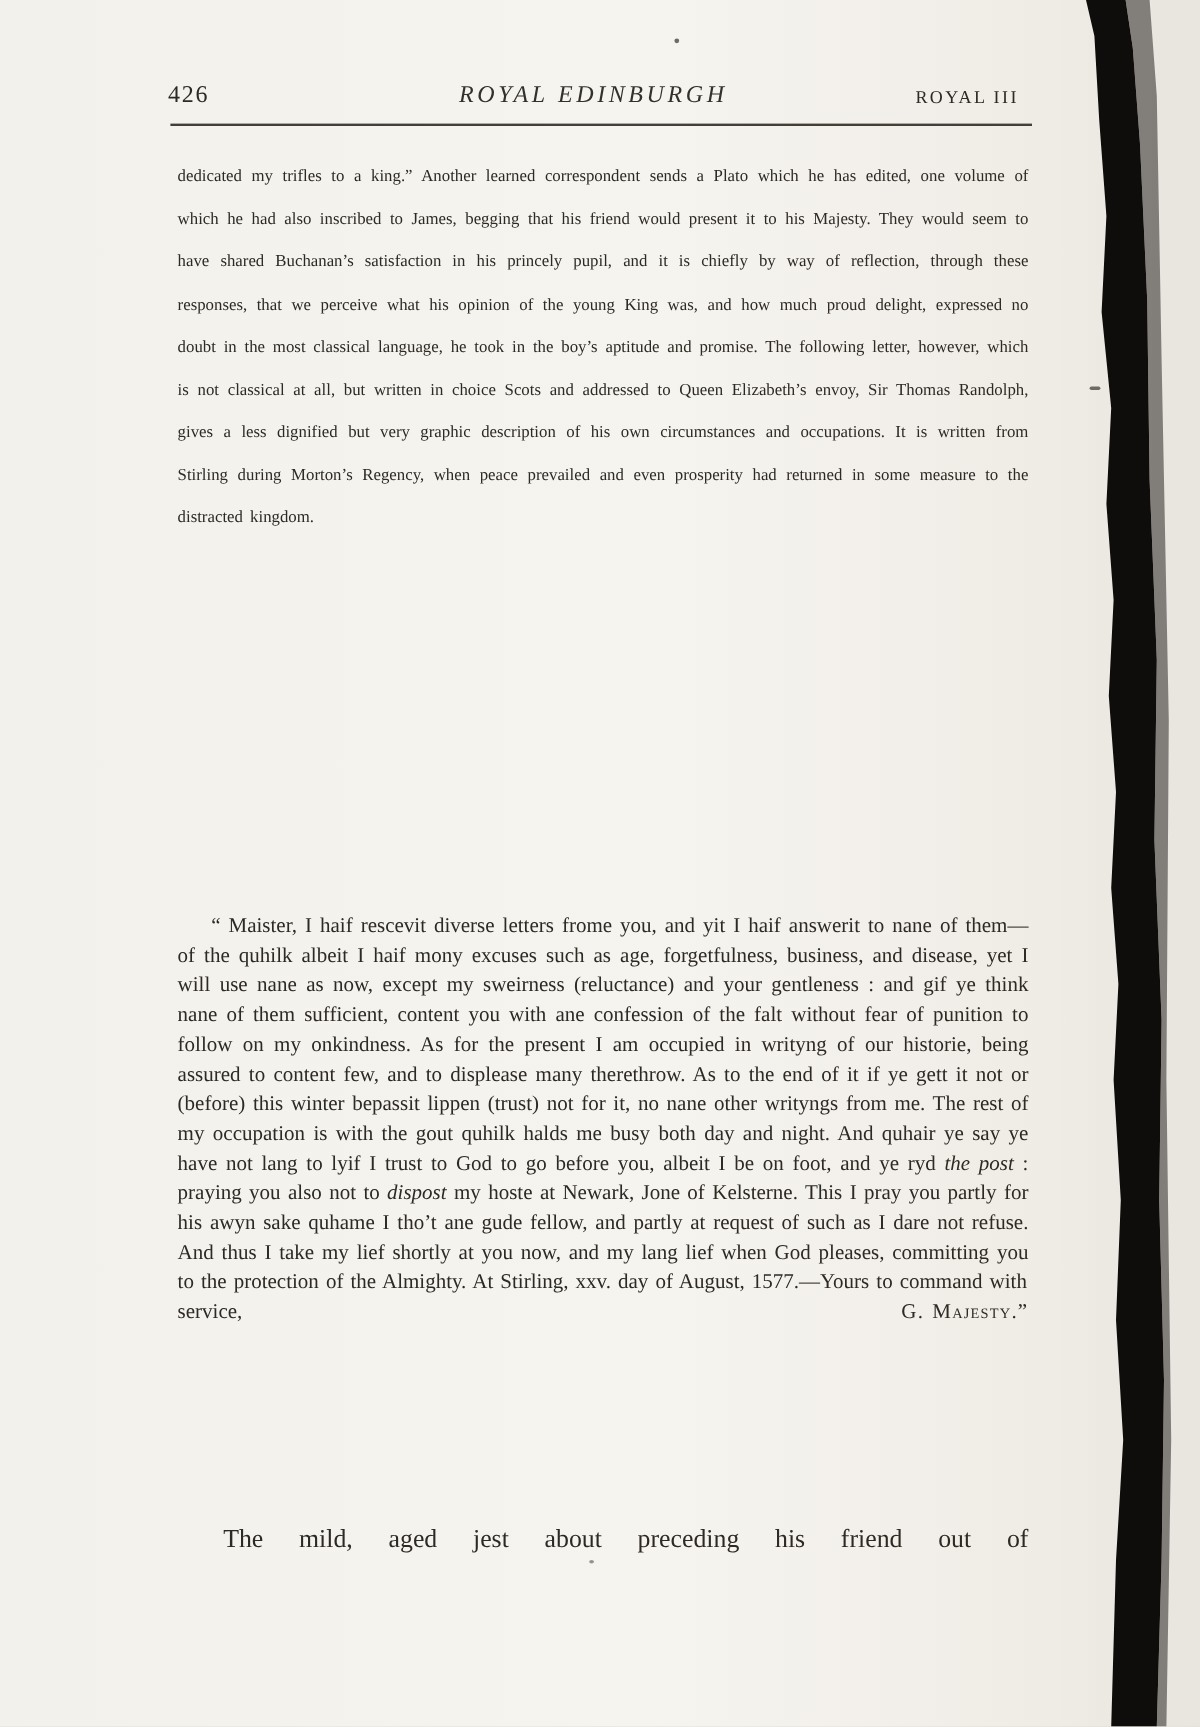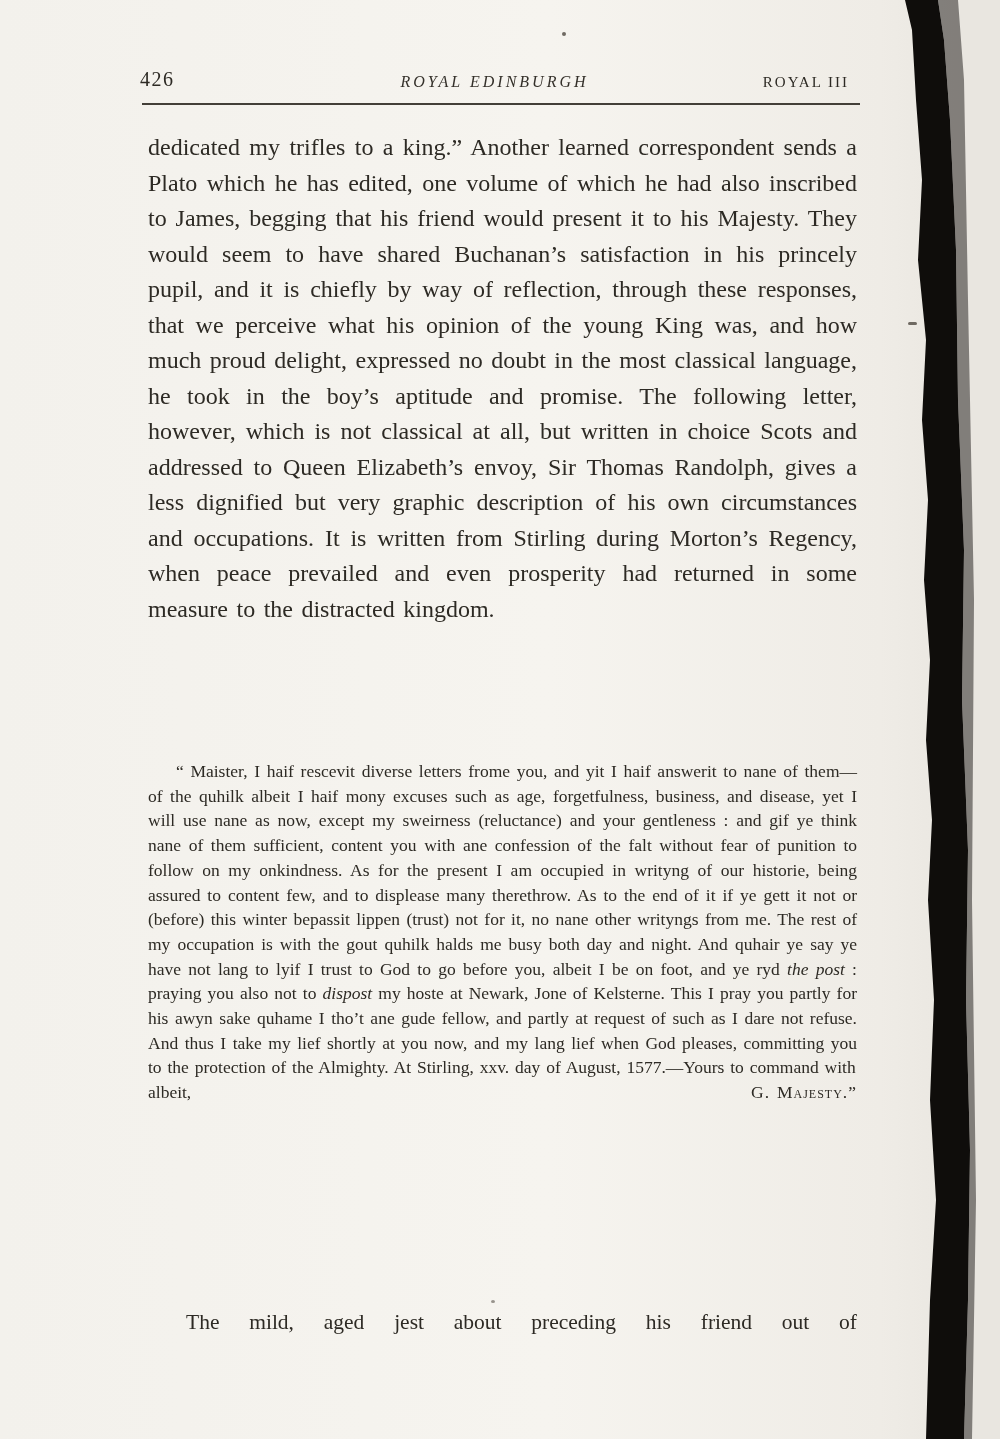--- a/index.html
+++ b/index.html
@@ -14,54 +14,54 @@
     color: #2d2a24;
   }
   .header-row {
     position: absolute;
     top: 68px; left: 140px; width: 709px;
     display: flex; align-items: flex-end;
   }
   .page-number { font-size: 20px; letter-spacing: 1.5px; width: 110px; }
   .running-title {
     flex: 1; text-align: center;
-    font-style: italic; font-size: 16px; letter-spacing: 3px;
+    font-style: italic; font-size: 20px; letter-spacing: 3px;
     color: #34302a;
   }
   .part-label { width: 110px; text-align: right; font-size: 15px; letter-spacing: 2px; }
   .header-rule {
     position: absolute;
     top: 103px; left: 142px; width: 718px; height: 2px;
     background: #433f38;
   }
   .body-text {
     position: absolute;
     top: 130px; left: 148px; width: 709px;
-    font-size: 24px; line-height: 35.5px;
+    font-size: 14px; line-height: 35.5px;
     text-align: justify;
     word-spacing: 2.5px;
   }
   .body-text p { margin: 0; }
   .letter {
     position: absolute;
     top: 759px; left: 148px; width: 709px;
     font-size: 17.5px; line-height: 24.7px;
     text-align: justify;
     word-spacing: 1.5px;
   }
   .letter p { margin: 0; }
   .letter .address { text-indent: 28px; }
   .letter .letter-body { text-indent: 28px; }
   .letter .closing-line {
     display: flex; justify-content: space-between; align-items: baseline;
   }
   .signature { font-variant: small-caps; letter-spacing: 1px; }
   .closing-paragraph {
     position: absolute;
-    top: 1305px; left: 148px; width: 709px;
+    top: 1265px; left: 148px; width: 709px;
     font-size: 21.5px; line-height: 35.5px;
     text-align: justify;
     text-align-last: justify;
     text-indent: 38px;
     word-spacing: 3px;
   }
   .gutter-shadow {
     position: absolute;
     top: 0; left: 898px; width: 102px; height: 1439px;
     pointer-events: none;
@@ -84,21 +84,21 @@
 
   <div class="header-rule"></div>
 
   <div class="body-text">
     <p>dedicated my trifles to a king.”   Another learned correspondent sends a Plato which he has edited, one volume of which he had also inscribed to James, begging that his friend would present it to his Majesty.   They would seem to have shared Buchanan’s satisfaction in his princely pupil, and it is chiefly by way of reflection, through these responses, that we perceive what his opinion of the young King was, and how much proud delight, expressed no doubt in the most classical language, he took in the boy’s aptitude and promise.   The following letter, however, which is not classical at all, but written in choice Scots and addressed to Queen Elizabeth’s envoy, Sir Thomas Randolph, gives a less dignified but very graphic description of his own circumstances and occupations.   It is written from Stirling during Morton’s Regency, when peace prevailed and even prosperity had returned in some measure to the distracted kingdom.</p>
   </div>
 
   <div class="letter">
     <p class="letter-body"><span>“ Maister, I haif rescevit diverse letters frome you, and yit I haif answerit to nane of them—of the quhilk albeit I haif mony excuses such as age, forgetfulness, business, and disease, yet I will use nane as now, except my sweirness (reluctance) and your gentleness : and gif ye think nane of them sufficient, content you with ane confession of the falt without fear of punition to follow on my onkindness.   As for the present I am occupied in writyng of our historie, being assured to content few, and to displease many therethrow.   As to the end of it if ye gett it not or (before) this winter bepassit lippen (trust) not for it, no nane other writyngs from me.   The rest of my occupation is with the gout quhilk halds me busy both day and night.   And quhair ye say ye have not lang to lyif I trust to God to go before you, albeit I be on foot, and ye ryd </span><span style="font-style: italic;">the post</span><span> :  praying you also not to </span><span style="font-style: italic;">dispost</span><span> my hoste at Newark, Jone of Kelsterne.   This I pray you partly for his awyn sake quhame I tho’t ane gude fellow, and partly at request of such as I dare not refuse.   And thus I take my lief shortly at you now, and my lang lief when God pleases, committing you to the protection of the Almighty. At Stirling, xxv. day of August, 1577.—Yours to command with</span></p>
     <p class="closing-line">
-      <span>albeit,</span>
+      <span>service,</span>
       <span class="signature">G. Majesty.”</span>
     </p>
   </div>
 
   <div class="closing-paragraph">The mild, aged jest about preceding his friend out of</div>
 
   <span class="speck speck-top"></span>
   <span class="speck speck-mid"></span>
   <span class="speck speck-bottom"></span>
 

